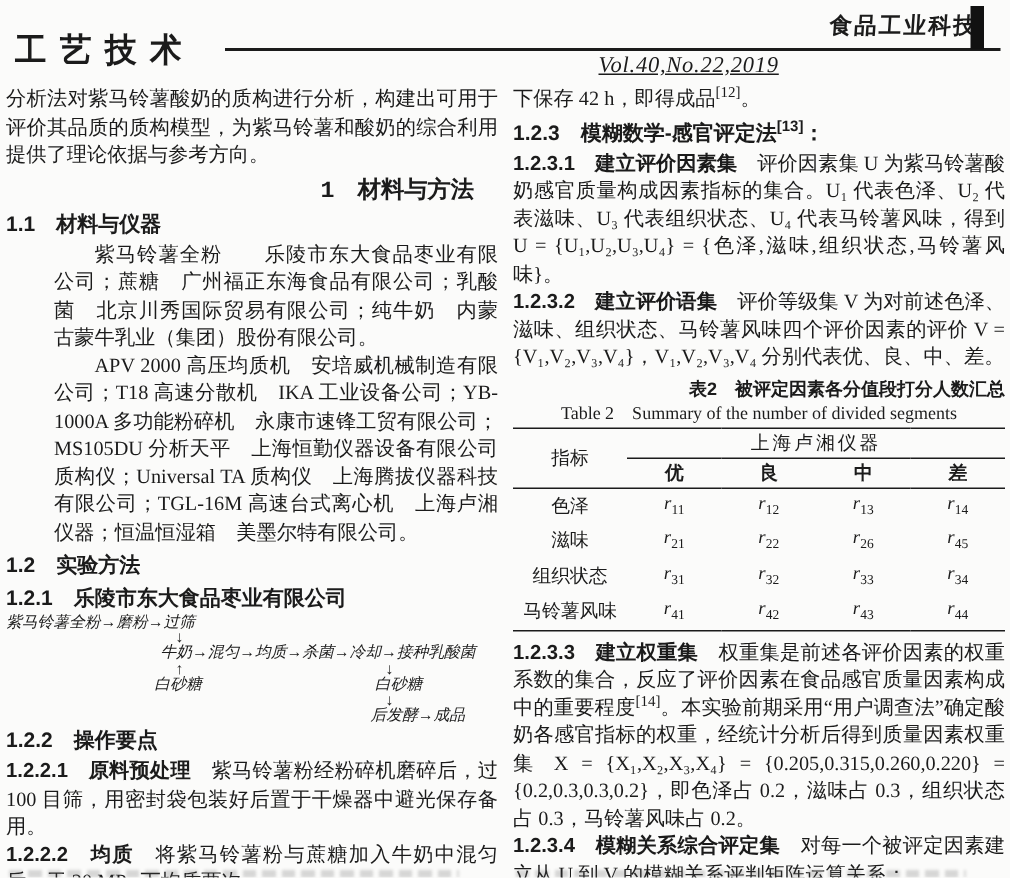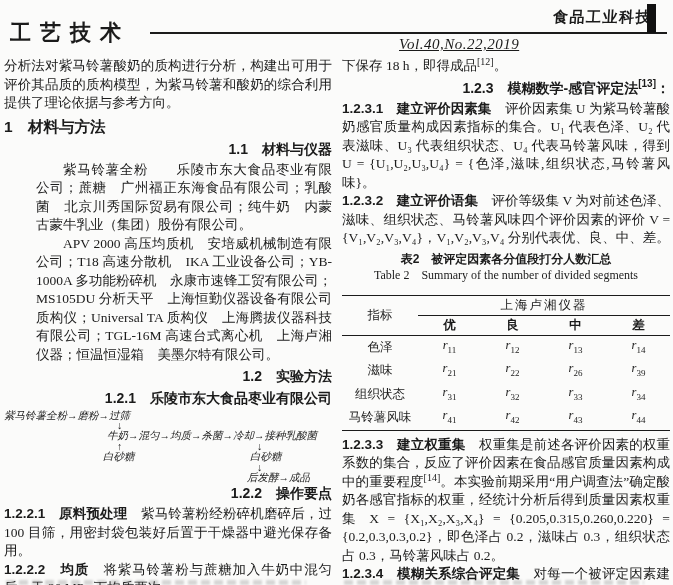--- a/index.html
+++ b/index.html
@@ -37,47 +37,47 @@
     position:absolute;top:57px;width:328px;
     font-size:13.5px;line-height:18.5px;text-align:justify;
   }
   .col-left{left:4px;}
   .col-right{left:342px;}
   p{margin:0;}
   .indent{text-indent:2em;margin-left:32px;}
   sup{font-size:10px;line-height:0;vertical-align:super;}
 
   .h-big{
-    font-family:Liberation Sans, sans-serif;
-    font-weight:bold;font-size:15.5px;line-height:20px;margin:4px 0 3px;
+    font-family:Liberation Mono, monospace;
+    font-weight:bold;font-size:15.5px;line-height:20px;margin:4px 16px 3px;
+    text-align:right;
+  }
+  .h-mid{
+    font-family:"Liberation Sans","DejaVu Sans",sans-serif;
+    font-weight:bold;font-size:14px;line-height:19px;margin:3px 0 2px;
     text-align:left;
-  }
-  .h-mid{
-    font-family:"Liberation Sans","DejaVu Sans",sans-serif;
-    font-weight:bold;font-size:14px;line-height:19px;margin:3px 0 2px;
-    text-align:right;
   }
   .runin{
     font-family:"Liberation Sans","DejaVu Sans",sans-serif;
     font-weight:bold;
   }
 
   
   .fc{
     position:relative;height:70px;margin:3px 0 2px;
     font-style:italic;font-size:10.5px;line-height:10px;
   }
   .fc span{position:absolute;white-space:nowrap;}
 
   
   .tcap-zh{
     font-family:"Liberation Sans","DejaVu Sans",sans-serif;
-    font-weight:bold;font-size:12px;line-height:14px;text-align:center;margin-top:4px;
-  }
-  .tcap-en{font-size:12px;line-height:14px;text-align:center;margin:2px 0 13px;}
+    font-weight:bold;font-size:12px;line-height:14px;text-align:right;margin-top:4px;
+  }
+  .tcap-en{font-size:12px;line-height:14px;text-align:center;margin:2px 0 3px;}
   table.summary{
     width:100%;border-collapse:collapse;font-size:12.5px;line-height:15px;
     border-top:1.6px solid #1b1b1b;border-bottom:1.6px solid #1b1b1b;
   }
   table.summary th,table.summary td{font-weight:normal;padding:2px 0;text-align:center;}
   th.indicator{width:76px;border-bottom:1.1px solid #1b1b1b;font-weight:bold;}
   th.group{border-bottom:0.8px solid #1b1b1b;font-weight:bold;letter-spacing:2px;}
   tr.grades th{border-bottom:1.1px solid #1b1b1b;font-weight:bold;width:63px;}
   td.rcell i{font-style:italic;}
   td.rcell sub{font-size:9px;}
@@ -127,21 +127,21 @@
     </div>
 
     <p class="h-mid">1.2.2　操作要点</p>
 
     <p><span class="runin">1.2.2.1　原料预处理</span><span>　紫马铃薯粉经粉碎机磨碎后，过 100 目筛，用密封袋包装好后置于干燥器中避光保存备用。</span></p>
 
     <p><span class="runin">1.2.2.2　均质</span><span>　将紫马铃薯粉与蔗糖加入牛奶中混匀后，于 20 MPa 下均质两次。</span></p>
   </div>
 
   <div class="col col-right">
-    <p><span>下保存 18 h，即得成品</span><sup>[12]</sup><span>。</span></p>
+    <p><span>下保存 42 h，即得成品</span><sup>[12]</sup><span>。</span></p>
 
     <p class="h-mid"><span>1.2.3　模糊数学-感官评定法</span><sup>[13]</sup><span>：</span></p>
 
     <p><span class="runin">1.2.3.1　建立评价因素集</span><span>　评价因素集 U 为紫马铃薯酸奶感官质量构成因素指标的集合。U₁ 代表色泽、U₂ 代表滋味、U₃ 代表组织状态、U₄ 代表马铃薯风味，得到 U = {U₁,U₂,U₃,U₄} = {色泽,滋味,组织状态,马铃薯风味}。</span></p>
 
     <p><span class="runin">1.2.3.2　建立评价语集</span><span>　评价等级集 V 为对前述色泽、滋味、组织状态、马铃薯风味四个评价因素的评价 V = {V₁,V₂,V₃,V₄}，V₁,V₂,V₃,V₄ 分别代表优、良、中、差。</span></p>
 
     <p class="tcap-zh">表2　被评定因素各分值段打分人数汇总</p>
     <p class="tcap-en">Table 2　Summary of the number of divided segments</p>
 
@@ -164,21 +164,21 @@
           <td class="rcell"><i>r</i><sub>11</sub></td>
           <td class="rcell"><i>r</i><sub>12</sub></td>
           <td class="rcell"><i>r</i><sub>13</sub></td>
           <td class="rcell"><i>r</i><sub>14</sub></td>
         </tr>
         <tr>
           <td>滋味</td>
           <td class="rcell"><i>r</i><sub>21</sub></td>
           <td class="rcell"><i>r</i><sub>22</sub></td>
           <td class="rcell"><i>r</i><sub>26</sub></td>
-          <td class="rcell"><i>r</i><sub>39</sub></td>
+          <td class="rcell"><i>r</i><sub>45</sub></td>
         </tr>
         <tr>
           <td>组织状态</td>
           <td class="rcell"><i>r</i><sub>31</sub></td>
           <td class="rcell"><i>r</i><sub>32</sub></td>
           <td class="rcell"><i>r</i><sub>33</sub></td>
           <td class="rcell"><i>r</i><sub>34</sub></td>
         </tr>
         <tr>
           <td>马铃薯风味</td>

